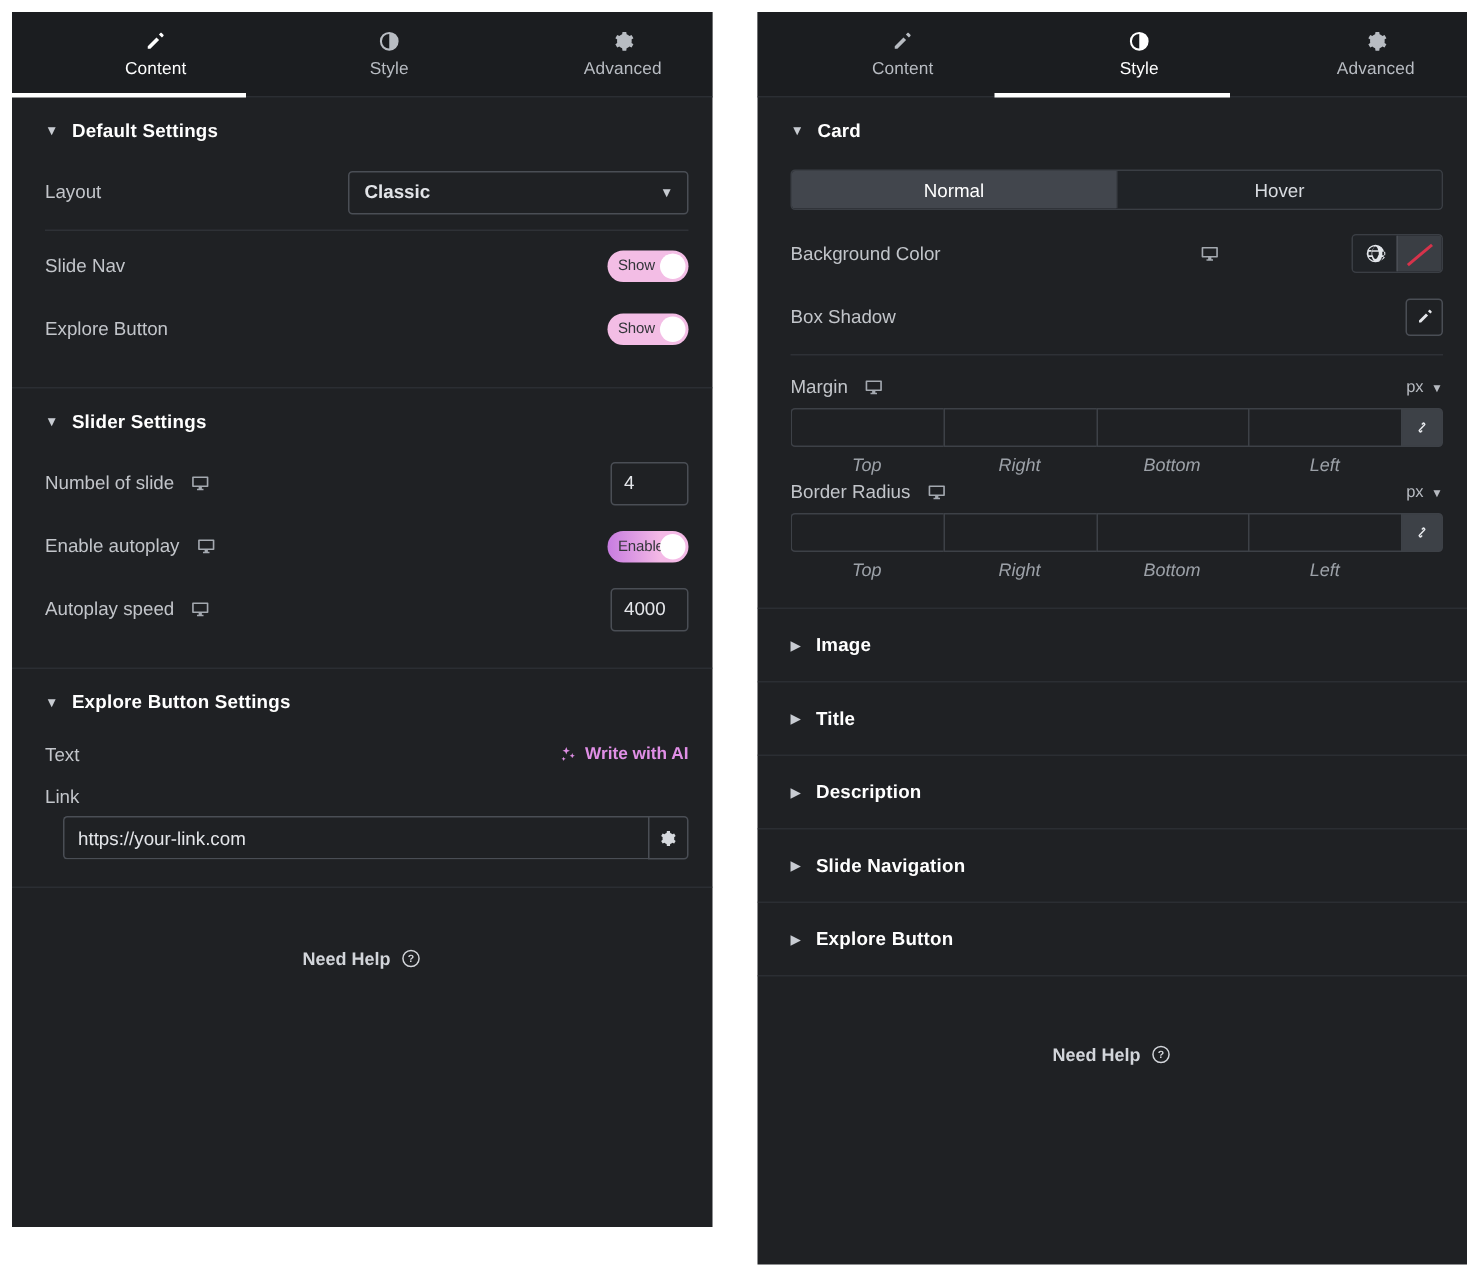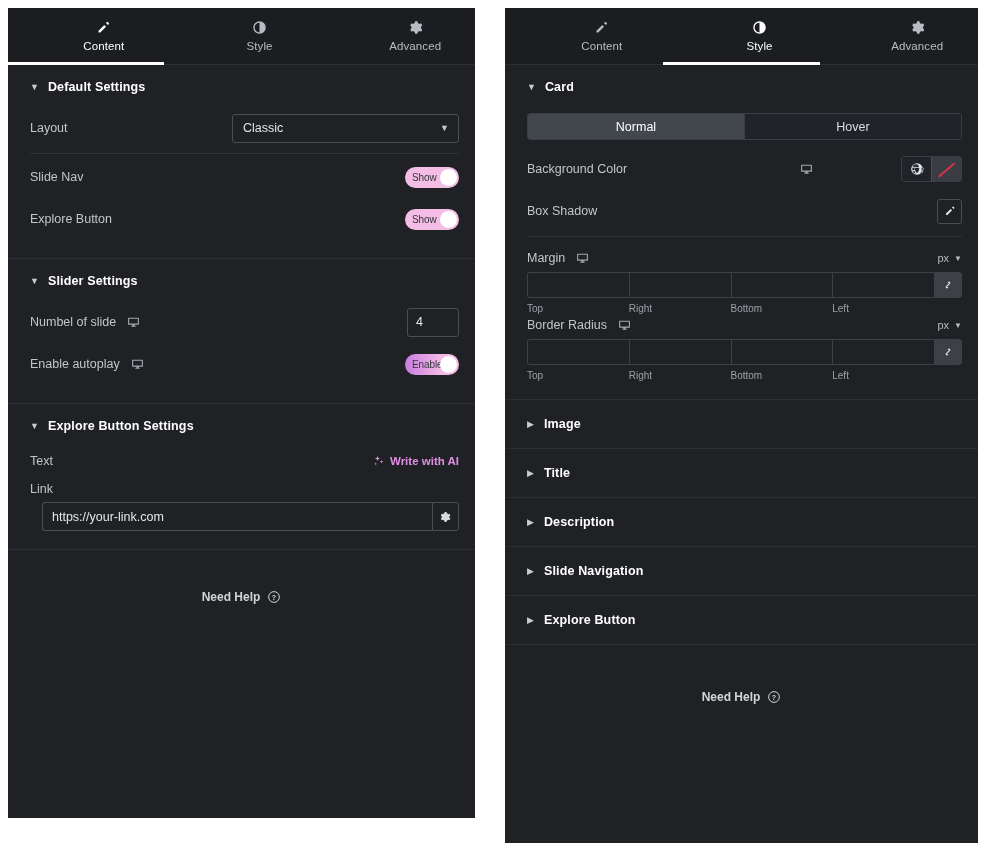--- a/index.html
+++ b/index.html
@@ -98,20 +98,21 @@
     width: 227px; height: 29px;
     background: transparent;
     border: 1px solid #4a4e55;
     border-radius: 3px;
     display: flex;
     align-items: center;
     padding: 4px 10px;
     font-size: 12.5px;
     color: #e2e4e8;
     cursor: pointer;
+    font-weight: bold;
   }
   .select .arrow {
     position: absolute; right: 9px; top: 50%;
     transform: translateY(-50%);
     font-size: 9px; color: #c7cbd1;
   }
 
   
   .switch {
     position: relative;
@@ -306,24 +307,25 @@
     border-right: none;
     color: #e4e6ea;
     font-size: 12px;
     font-family: "Liberation Sans", sans-serif;
     text-align: center;
     padding: 0 4px;
   }
   .dim-cell:first-child input { border-top-left-radius: 3px; border-bottom-left-radius: 3px; }
   .dim-cell .cap {
     display: block;
-    text-align: left;
-    font-size: 10px;
+    text-align: center;
+    font-size: 12px;
     color: #9ca1a8;
     padding-top: 5px;
+    font-style: italic;
   }
   .dim-link {
     width: 28px; height: 26px;
     background: #3d4147;
     border: 1px solid #3d4147;
     border-top-right-radius: 3px;
     border-bottom-right-radius: 3px;
     display: flex; align-items: center; justify-content: center;
     color: #e6e8ec;
     cursor: pointer;
@@ -437,20 +439,31 @@
                   <path d="M21 3H3a1 1 0 00-1 1v11a1 1 0 001 1h7v2H8v2h8v-2h-2v-2h7a1 1 0 001-1V4a1 1 0 00-1-1zm-1 11H4V5h16v9z"></path>
                 </svg>
             </span>
           </span>
           <div class="switch grad">
             <span class="sw-text">Enable</span>
             <span class="knob"></span>
           </div>
         </div>
 
+        <div class="row">
+          <span class="row-label">
+            <span>Autoplay speed</span>
+            <span class="mon-icon">
+              <svg viewBox="0 0 24 24">
+                  <path d="M21 3H3a1 1 0 00-1 1v11a1 1 0 001 1h7v2H8v2h8v-2h-2v-2h7a1 1 0 001-1V4a1 1 0 00-1-1zm-1 11H4V5h16v9z"></path>
+                </svg>
+            </span>
+          </span>
+          <input class="num" value="4000" style="">
+        </div>
 
       </div>
     </div>
 
     <div class="section">
       <div class="section-head">
         <span class="caret open">▼</span>
         <span class="section-title">Explore Button Settings</span>
       </div>
       <div class="section-body">

